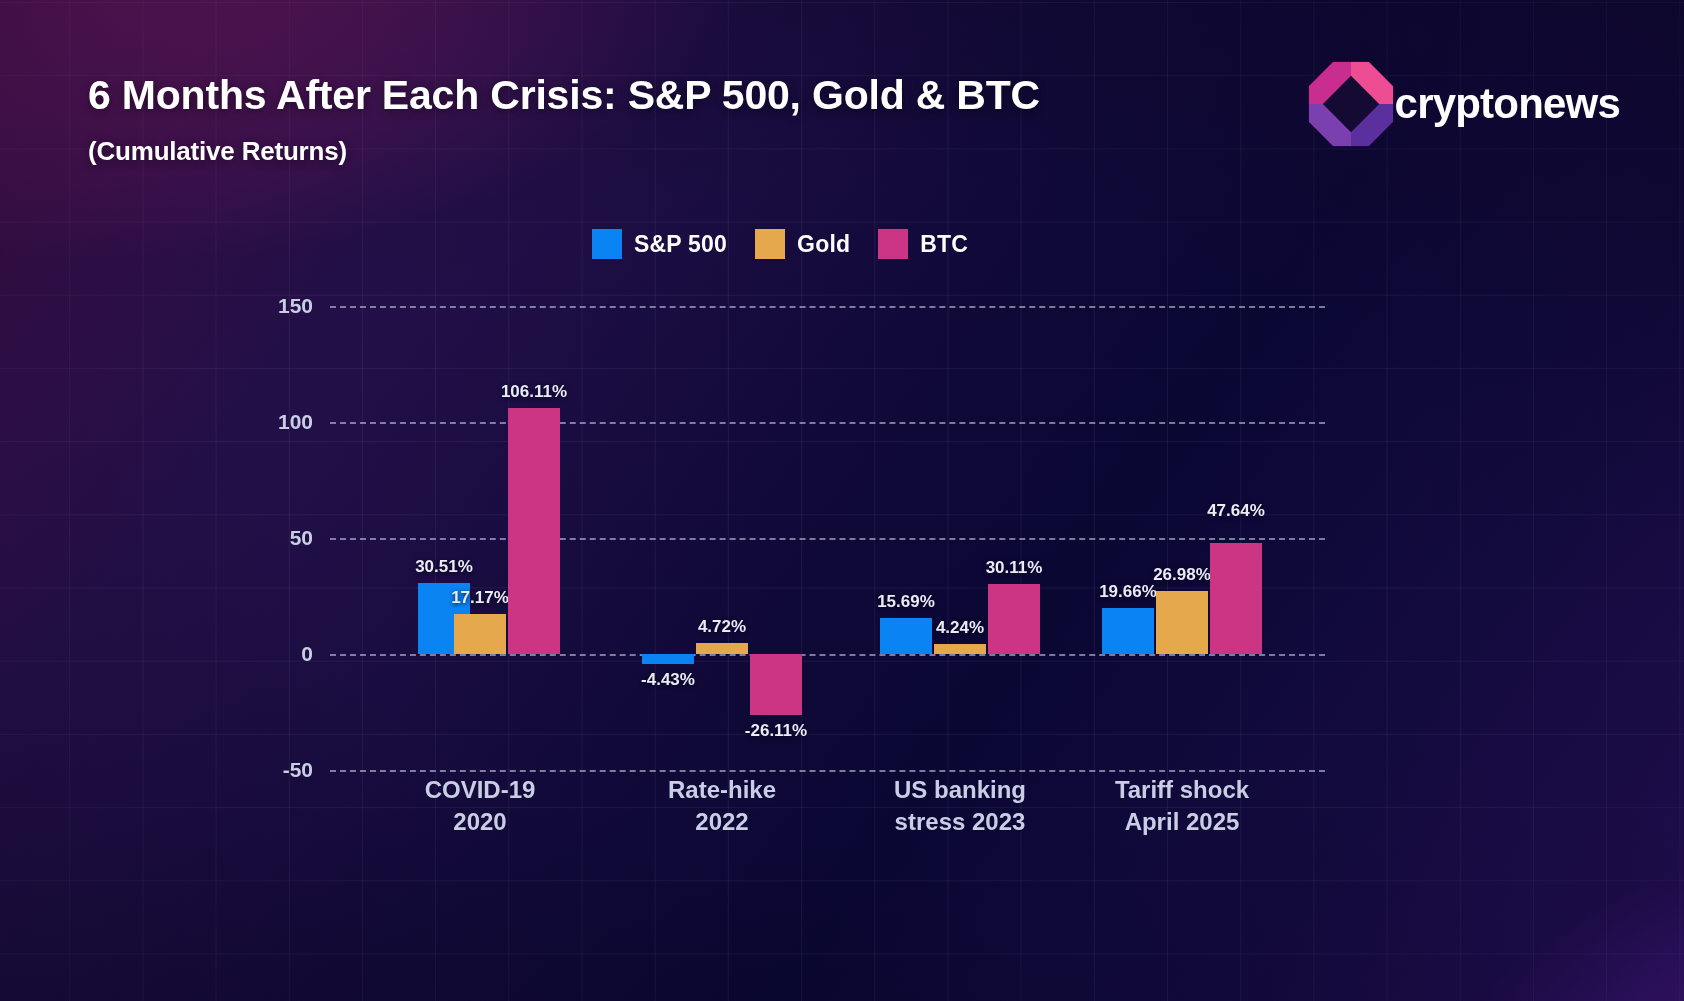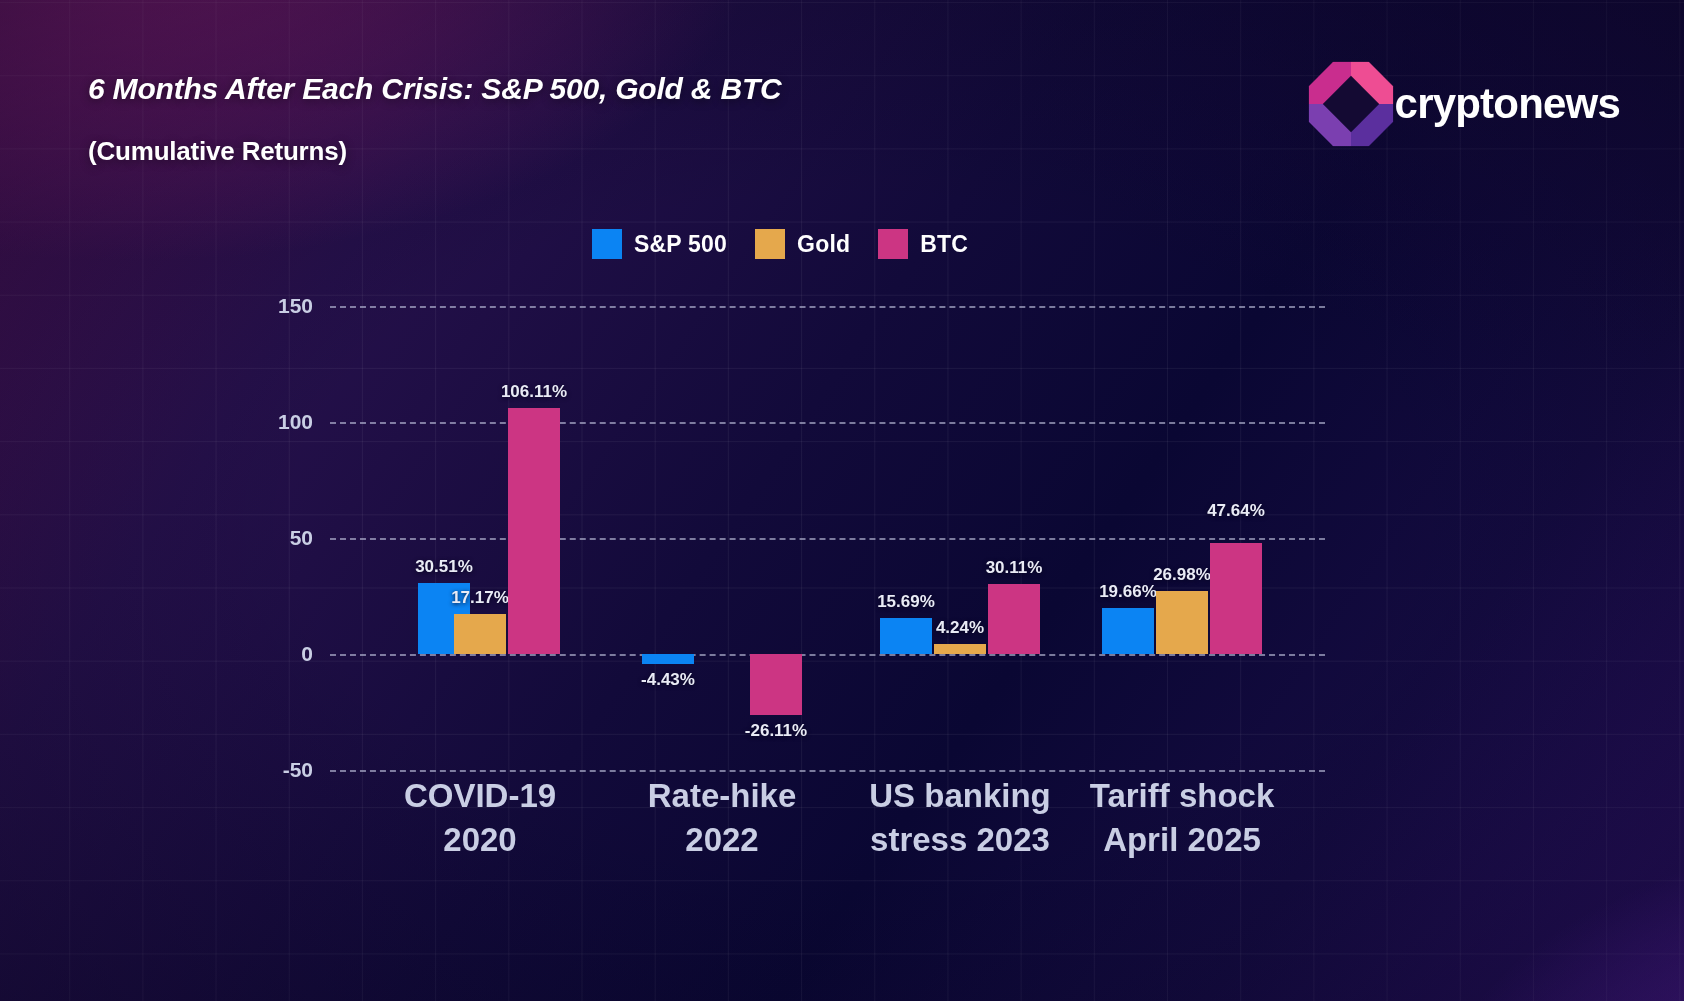--- a/index.html
+++ b/index.html
@@ -29,24 +29,23 @@
   }
   #bg-vig{
     position:absolute; inset:0;
     background:radial-gradient(ellipse 85% 85% at 50% 52%, rgba(0,0,0,0) 38%, rgba(5,3,25,0.55) 100%);
   }
 
   
   #header{ position:absolute; left:0; top:0; width:100%; height:200px; }
   #title{
     position:absolute; left:88px; top:72px;
-    font-size:30px; font-weight:bold; color:#ffffff;
+    font-size:41px; font-weight:bold; color:#ffffff;
     letter-spacing:-0.2px; white-space:nowrap;
     text-shadow:0 2px 10px rgba(0,0,0,0.45);
-    font-style:italic;
   }
   #subtitle{
     position:absolute; left:88px; top:136px;
     font-size:26px; font-weight:bold; color:#ffffff;
     letter-spacing:-0.2px; white-space:nowrap;
     text-shadow:0 2px 10px rgba(0,0,0,0.45);
   }
   #logo{ position:absolute; right:64px; top:60px; display:flex; align-items:center; }
   #logo-mark{ width:88px; height:88px; display:block; }
   #logo-text{ font-size:42px; font-weight:bold; color:#ffffff; letter-spacing:-0.8px; }
@@ -81,21 +80,21 @@
     position:absolute; width:52px;
   }
   .bar-rect{ position:absolute; left:0; width:100%; }
   .bar-label{
     position:absolute; left:50%; transform:translateX(-50%);
     font-size:17px; font-weight:bold; color:#e9ebf5; white-space:nowrap;
     text-shadow:0 1px 4px rgba(8,5,30,0.9);
   }
   .cat-label{
     position:absolute; top:468px; left:50%; transform:translateX(-50%);
-    text-align:center; font-size:33px; font-weight:bold; color:#c9cee4;
+    text-align:center; font-size:24px; font-weight:bold; color:#c9cee4;
     line-height:1.33; white-space:nowrap;
   }
 </style>
 </head>
 <body>
 
 <div id="bg-base"></div>
 <div id="bg-grid"></div>
 <div id="bg-vig"></div>
 
@@ -176,20 +175,24 @@
       <div class="cat-label">
         <div>COVID-19</div>
         <div>2020</div>
       </div>
     </div>
     <div class="group" style="left: 312px; width: 160px;">
       <div class="bar" style="left: 0px; top: 0px; height: 100%;">
         <div class="bar-rect" style="background: rgb(11, 132, 243); top: 348px; height: 10.2776px;"></div>
         <div class="bar-label" style="top: 364.278px;">-4.43%</div>
       </div>
+      <div class="bar" style="left: 54px; top: 0px; height: 100%;">
+        <div class="bar-rect" style="background: rgb(229, 168, 76); top: 337.05px; height: 10.9504px;"></div>
+        <div class="bar-label" style="top: 311.05px;">4.72%</div>
+      </div>
       <div class="bar" style="left: 108px; top: 0px; height: 100%;">
         <div class="bar-rect" style="background: rgb(204, 53, 131); top: 348px; height: 60.5752px;"></div>
         <div class="bar-label" style="top: 414.575px;">-26.11%</div>
       </div>
       <div class="cat-label">
         <div>Rate-hike</div>
         <div>2022</div>
       </div>
     </div>
     <div class="group" style="left: 550px; width: 160px;">

